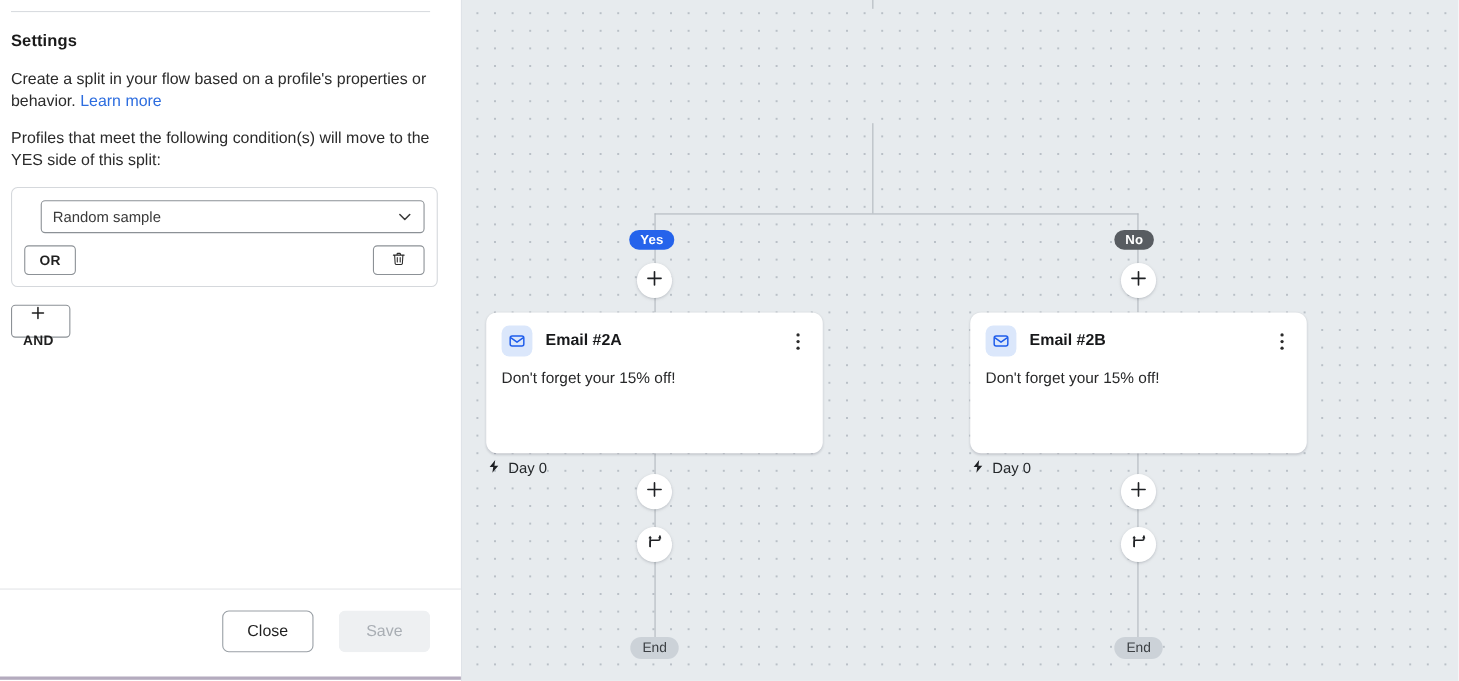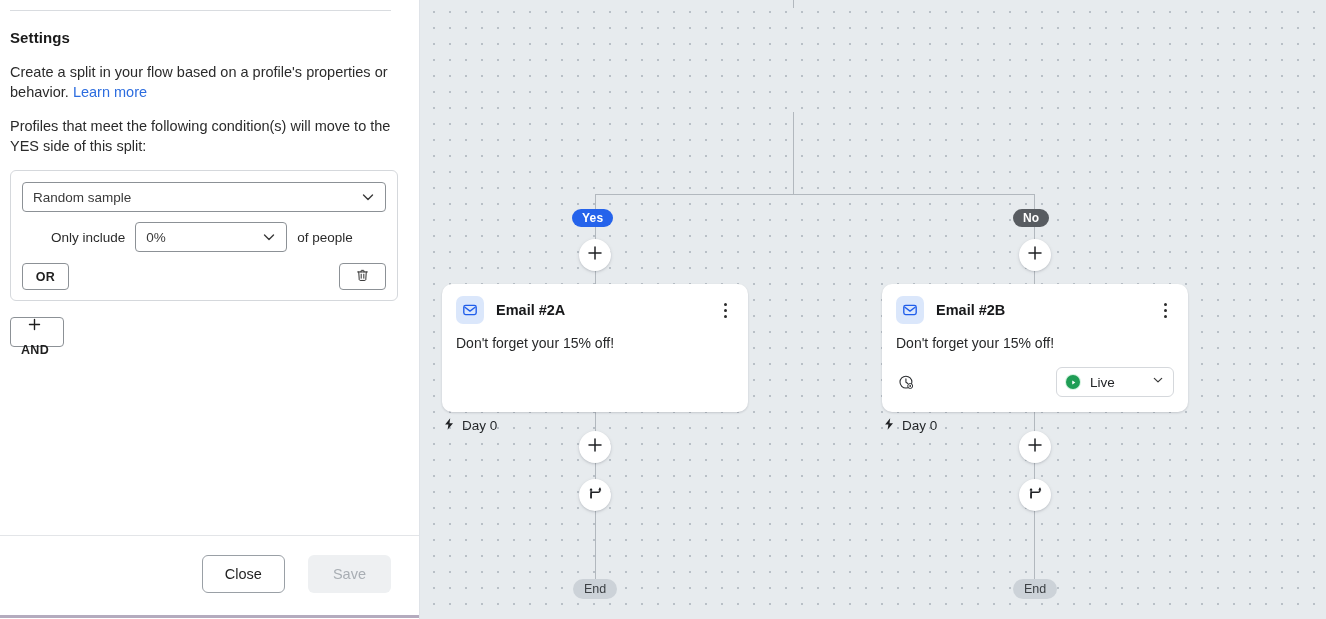--- a/index.html
+++ b/index.html
@@ -74,20 +74,21 @@
     border-radius: 4px;
     height: 30px;
     background: #fff;
     display: flex;
     align-items: center;
     padding: 0 30px 0 10px;
     font-size: 13.5px;
     color: #3a3a3a;
     cursor: pointer;
     user-select: none;
+    margin-left: 15px;
   }
   .select .chev {
     position: absolute;
     right: 9px; top: 50%;
     transform: translateY(-50%);
     display: flex;
     pointer-events: none;
   }
   .row-include {
     display: flex;
@@ -398,32 +399,20 @@
 
         <div class="select">
           <span>Random sample</span>
           <span class="chev">
             <svg width="16" height="16" viewBox="0 0 16 16" fill="none" aria-hidden="true">
               <path d="M3.5 6 L8 10.5 L12.5 6" stroke="#3a3a3a" stroke-width="1.4" stroke-linecap="round" stroke-linejoin="round"></path>
             </svg>
           </span>
         </div>
 
-        <div class="row-include">
-          <span class="lbl">Only include</span>
-          <div class="select small">
-            <span>0%</span>
-            <span class="chev">
-              <svg width="16" height="16" viewBox="0 0 16 16" fill="none" aria-hidden="true">
-                <path d="M3.5 6 L8 10.5 L12.5 6" stroke="#3a3a3a" stroke-width="1.4" stroke-linecap="round" stroke-linejoin="round"></path>
-              </svg>
-            </span>
-          </div>
-          <span class="lbl">of people</span>
-        </div>
 
         <div class="row-bottom">
           <button class="btn-or">OR</button>
           <button class="btn-trash">
             <span>
               <svg width="15" height="15" viewBox="0 0 16 16" fill="none" aria-hidden="true">
                 <path d="M2.8 4.2h10.4M6.4 4.2V3.1c0-.35.28-.6.62-.6h1.96c.34 0 .62.25.62.6v1.1M12 4.2l-.5 8.2c-.3.5-.45.85-.95.85H5.45c-.5 0-.65-.35-.95-.85L4 4.2" stroke="#2b2b2b" stroke-width="1.05" stroke-linecap="round" stroke-linejoin="round"></path>
                 <path d="M6.6 6.6v4.3M9.4 6.6v4.3" stroke="#2b2b2b" stroke-width="1.05" stroke-linecap="round"></path>
               </svg>
             </span>
@@ -504,45 +493,20 @@
           </svg>
         </span>
         <span class="node-title">Email #2B</span>
         <span class="kebab">
             <i></i>
             <i></i>
             <i></i>
           </span>
       </div>
       <div class="node-body">Don't forget your 15% off!</div>
-      <div class="node-foot">
-        <span class="clock-btn">
-          <svg width="17" height="17" viewBox="0 0 18 18" fill="none" aria-hidden="true">
-            <circle cx="8.4" cy="8.6" r="6.3" stroke="#2b2e31" stroke-width="1.15"></circle>
-            <path d="M8.4 5.2v3.5l2 1.3" stroke="#2b2e31" stroke-width="1.15" stroke-linecap="round" stroke-linejoin="round"></path>
-            <circle cx="12.9" cy="12.7" r="2.6" fill="#fff" stroke="#2b2e31" stroke-width="1.05"></circle>
-            <circle cx="12.9" cy="12.7" r=".95" fill="#2b2e31"></circle>
-          </svg>
-        </span>
-        <span class="status-pill">
-          <span class="status-dot live">
-            <span class="inner">
-              <svg width="7" height="7" viewBox="0 0 8 8" fill="none" aria-hidden="true">
-                <path d="M2.6 1.7 6.1 4 2.6 6.3z" fill="#ffffff"></path>
-              </svg>
-            </span>
-          </span>
-          <span class="status-label">Live</span>
-          <span>
-            <svg width="14" height="14" viewBox="0 0 16 16" fill="none" aria-hidden="true">
-              <path d="M3.8 6.2 8 10.2 12.2 6.2" stroke="#3a3a3a" stroke-width="1.4" stroke-linecap="round" stroke-linejoin="round"></path>
-            </svg>
-          </span>
-        </span>
-      </div>
     </div>
 
     <div class="day-label" style="left:22px; top:417px;">
       <span>
         <svg width="14" height="14" viewBox="0 0 14 14" fill="none" aria-hidden="true">
           <path d="M8.2 1.2 3.1 7.6h3.3L5.6 12.8 11 6.3H7.5z" fill="#1f2124"></path>
         </svg>
       </span>
       <span>Day 0</span>
     </div>

